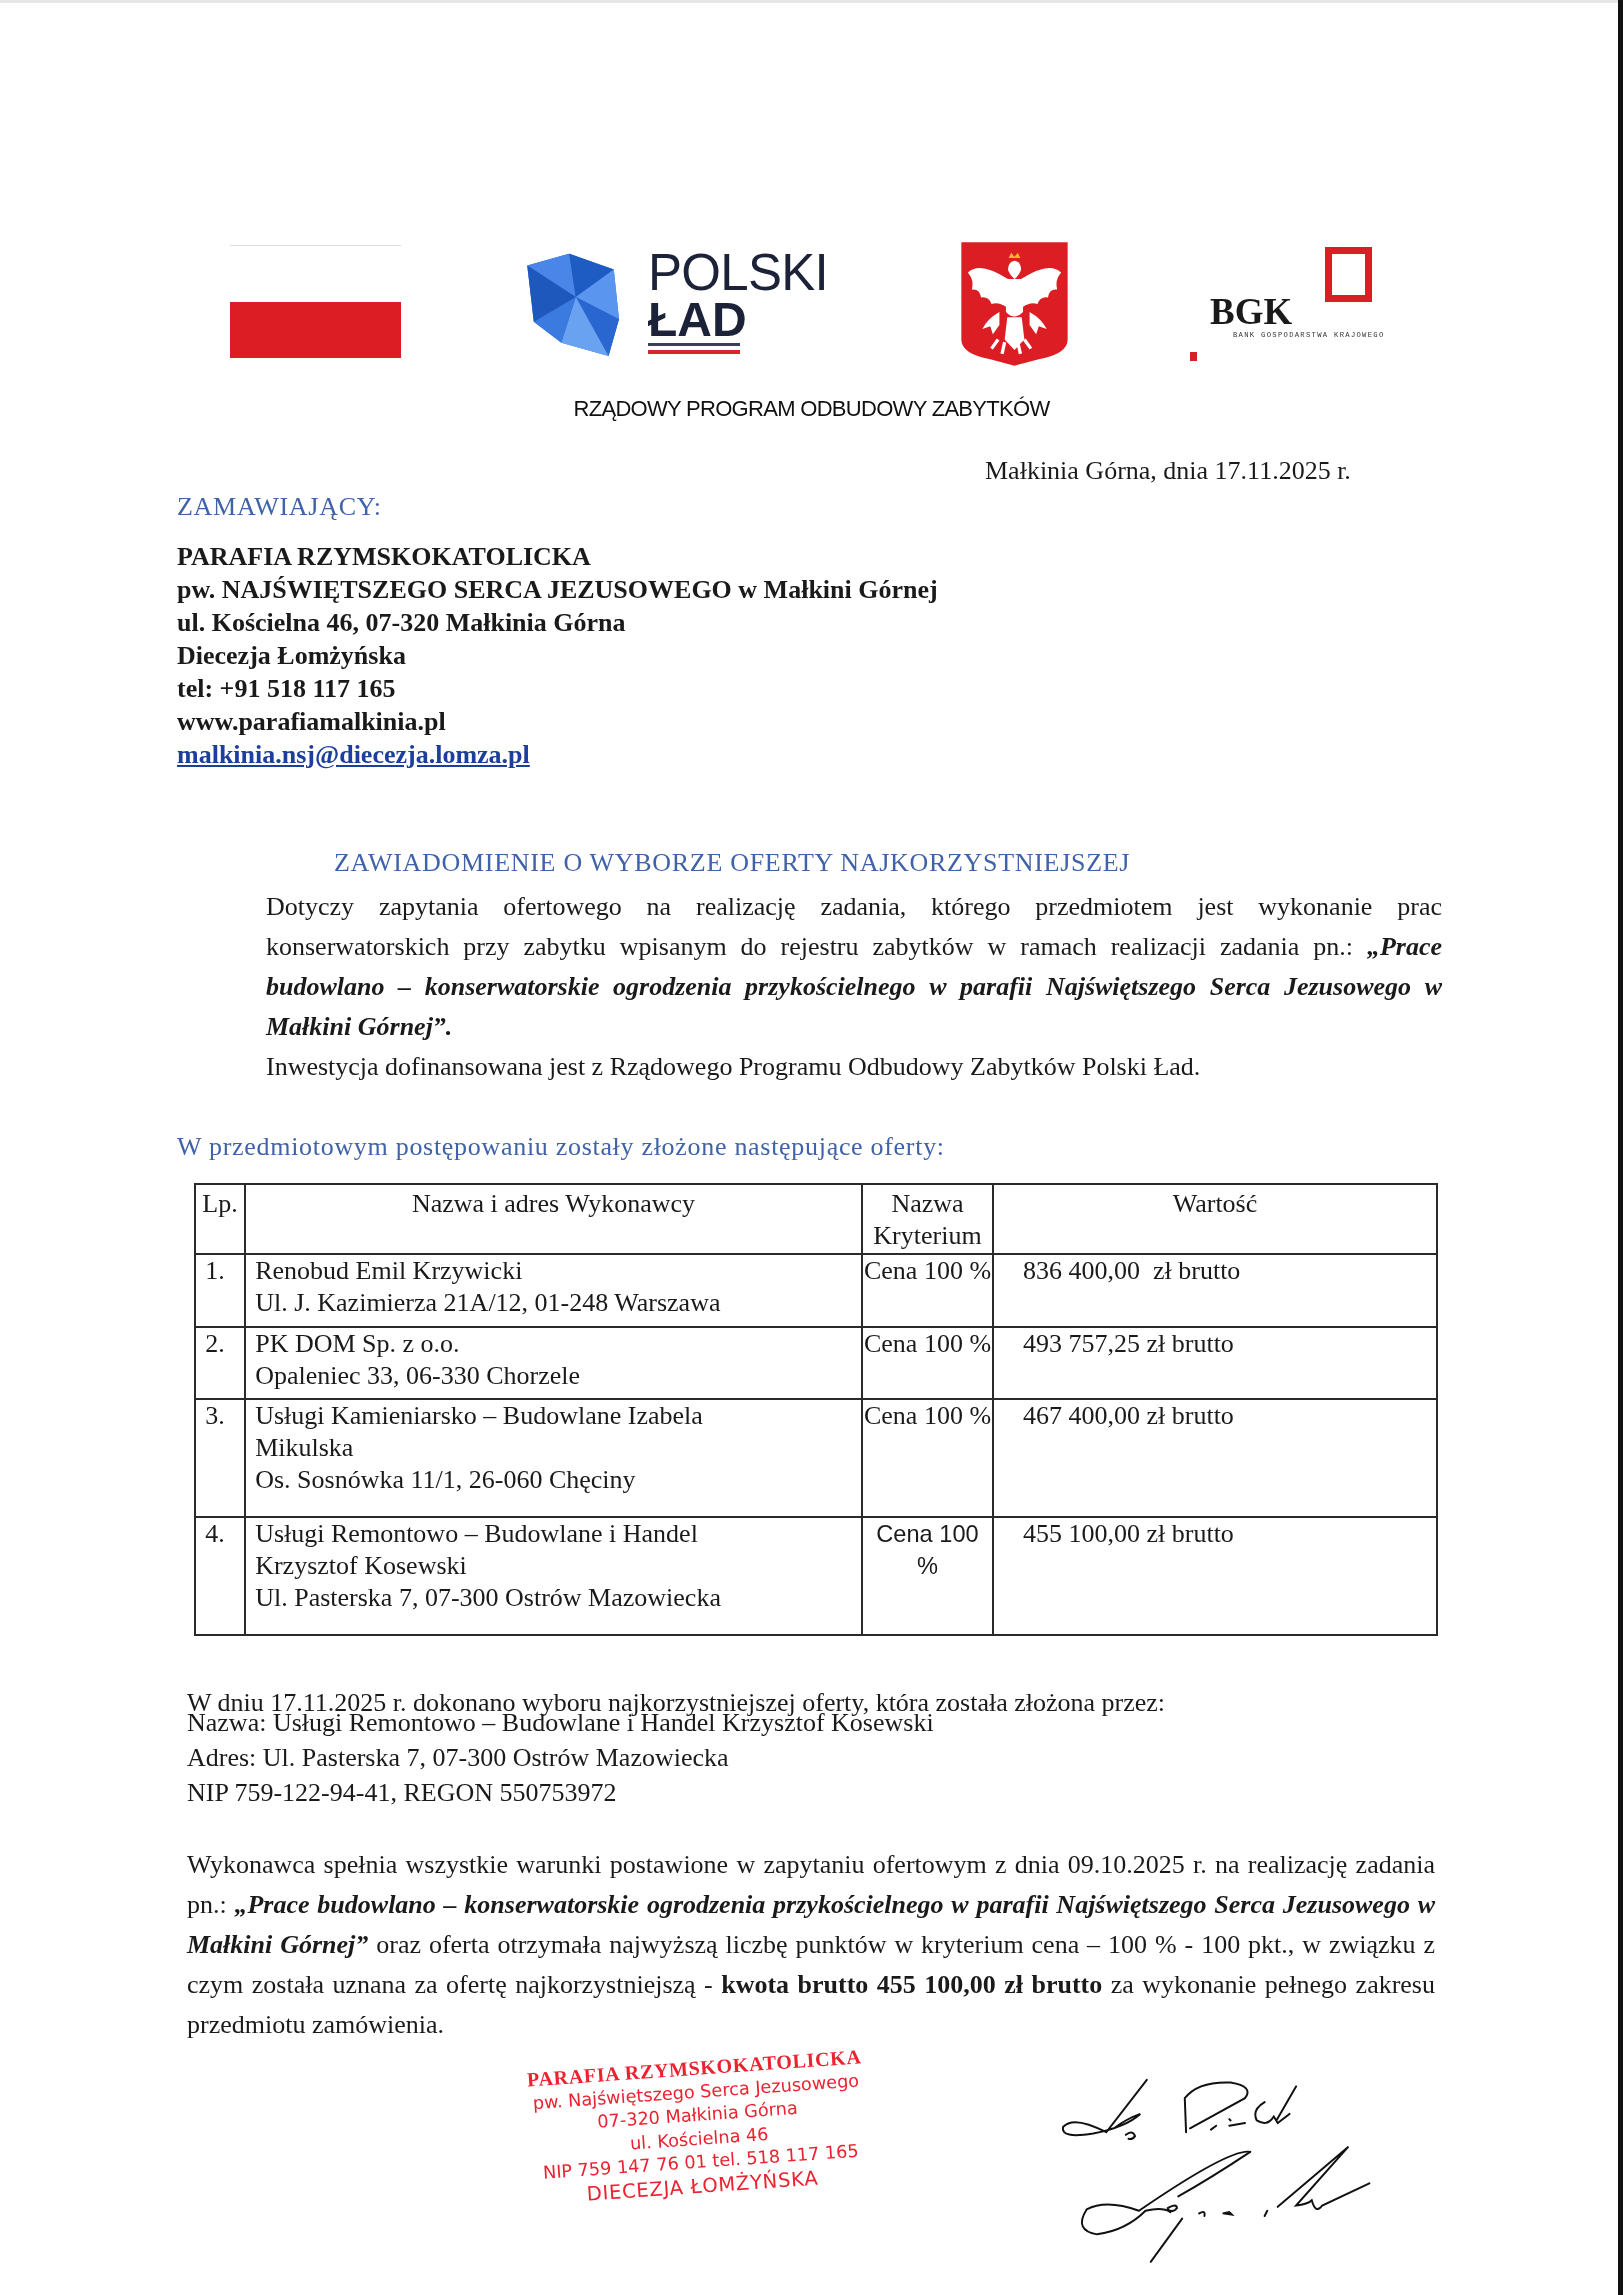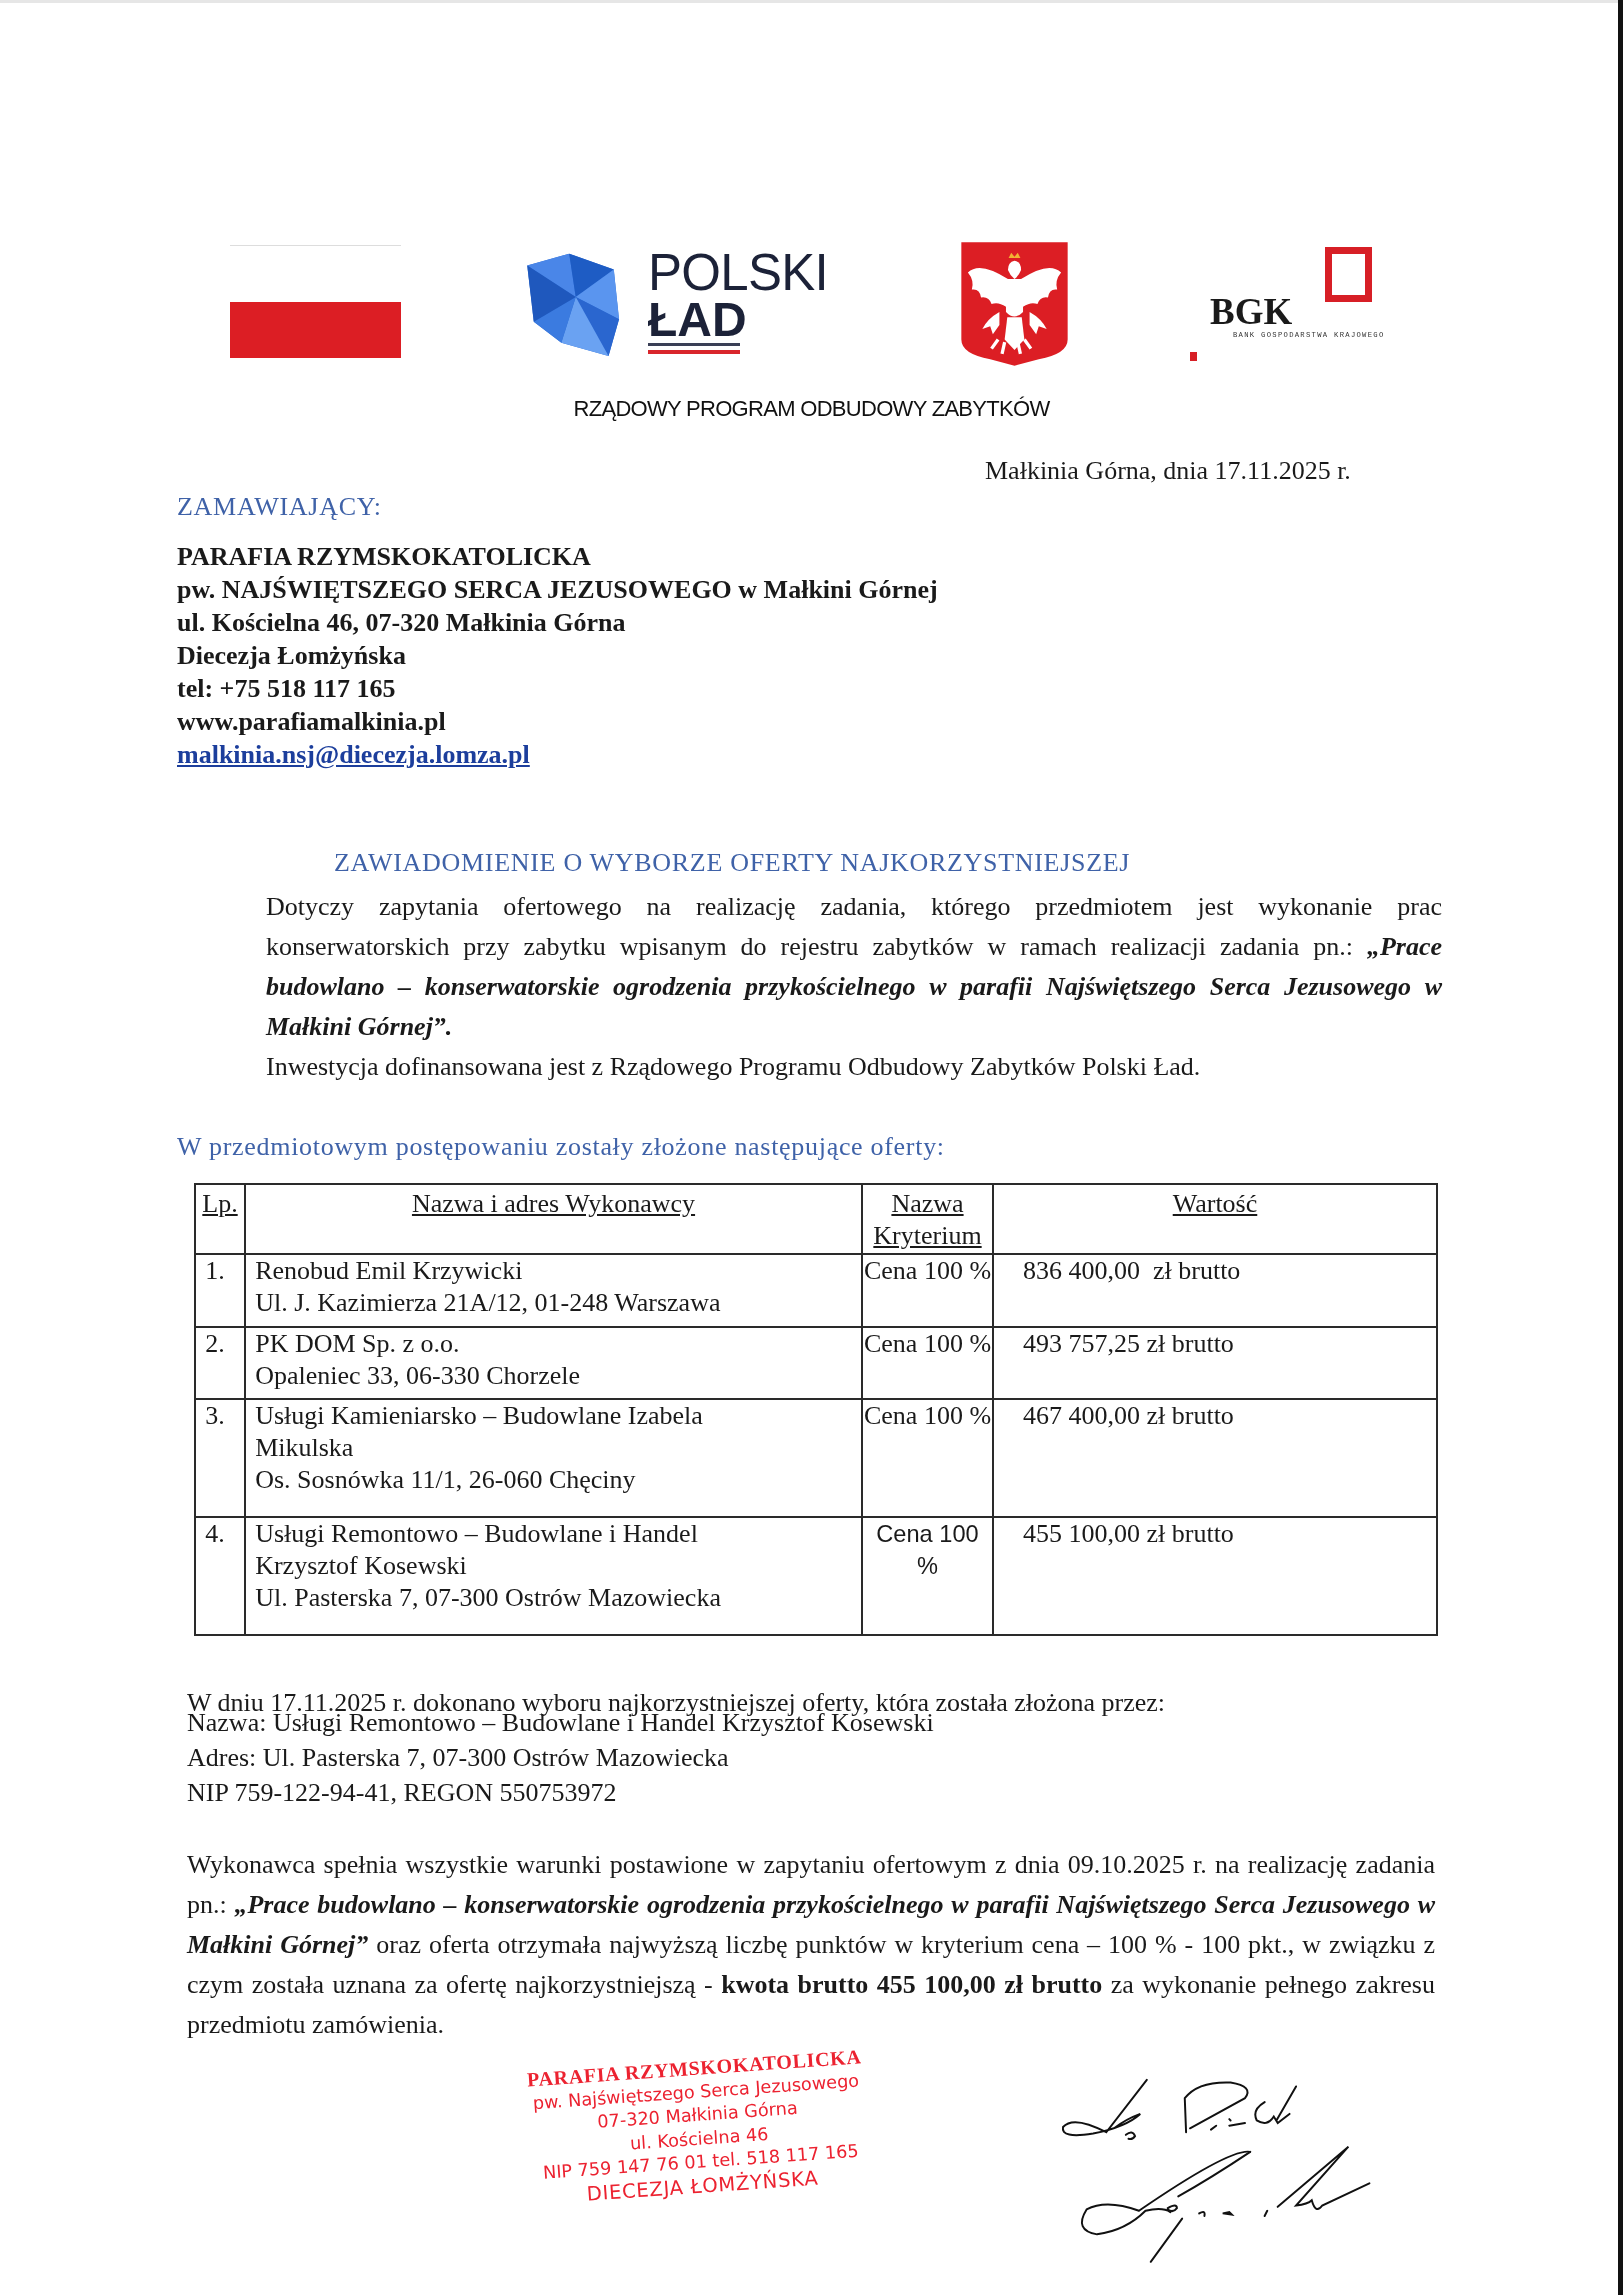--- a/index.html
+++ b/index.html
@@ -33,21 +33,21 @@
 
   .title { left:334px; top:848px; }
   .para { left:266px; width:1176px; font-size:26px; line-height:40px; text-align:justify; }
   .p1 { top:887px; }
   .bi { font-weight:bold; font-style:italic; }
 
   .offers-label { left:177px; top:1132px; }
 
   table.offers { position:absolute; left:194px; top:1183px; width:1244px; border-collapse:collapse; font-size:26px; }
   table.offers th, table.offers td { border:2px solid #2a2a2a; vertical-align:top; font-weight:normal; padding:0 0 0 9.2px; line-height:32px; }
-  table.offers th { text-align:center; padding:2.6px 0 1.3px 0;text-decoration:underline; }
+  table.offers th { text-align:center; padding:2.6px 0 1.3px 0; }
   table.offers td.c { text-align:center; padding-left:0; }
   table.offers td.v { padding-left:29px; }
   .col-lp { width:48px; } .col-name { width:615px; } .col-crit { width:129px; } .col-val { width:auto; }
   .r1 { height:73px; } .r2 { height:72px; } .r3 { height:118px; } .r4 { height:118px; }
   .sans { font-family:"Liberation Sans","DejaVu Sans",sans-serif; font-size:23.6px; }
 
   .sel { left:187px; top:1640px; font-size:26px;margin-top:48px; }
   .winner { left:187px; top:1705px; font-size:26px; line-height:35px; }
   .final { left:187px; top:1845px; width:1248px; font-size:26px; line-height:40px; text-align:justify; }
   .b { font-weight:bold; }
@@ -103,21 +103,21 @@
 
 <div class="abs program">RZĄDOWY PROGRAM ODBUDOWY ZABYTKÓW</div>
 
 <div class="abs date">Małkinia Górna, dnia 17.11.2025 r.</div>
 <div class="abs zam label-blue">ZAMAWIAJĄCY:</div>
 <div class="abs parish">
   <div>PARAFIA RZYMSKOKATOLICKA</div>
   <div>pw. NAJŚWIĘTSZEGO SERCA JEZUSOWEGO w Małkini Górnej</div>
   <div>ul. Kościelna 46, 07-320 Małkinia Górna</div>
   <div>Diecezja Łomżyńska</div>
-  <div>tel: +75 518 117 165</div>
+  <div>tel: +91 518 117 165</div>
   <div>www.parafiamalkinia.pl</div>
   <div><span class="email">malkinia.nsj@diecezja.lomza.pl</span></div>
 </div>
 
 <div class="abs title label-blue">ZAWIADOMIENIE O WYBORZE OFERTY NAJKORZYSTNIEJSZEJ</div>
 <div class="abs para p1">
   <span>Dotyczy zapytania ofertowego na realizację zadania, którego przedmiotem jest wykonanie prac konserwatorskich przy zabytku wpisanym do rejestru zabytków w ramach realizacji zadania pn.: </span><span class="bi">„Prace budowlano – konserwatorskie ogrodzenia przykościelnego w parafii Najświętszego Serca Jezusowego w Małkini Górnej”.</span><br>
   <span>Inwestycja dofinansowana jest z Rządowego Programu Odbudowy Zabytków Polski Ład.</span>
 </div>
 

